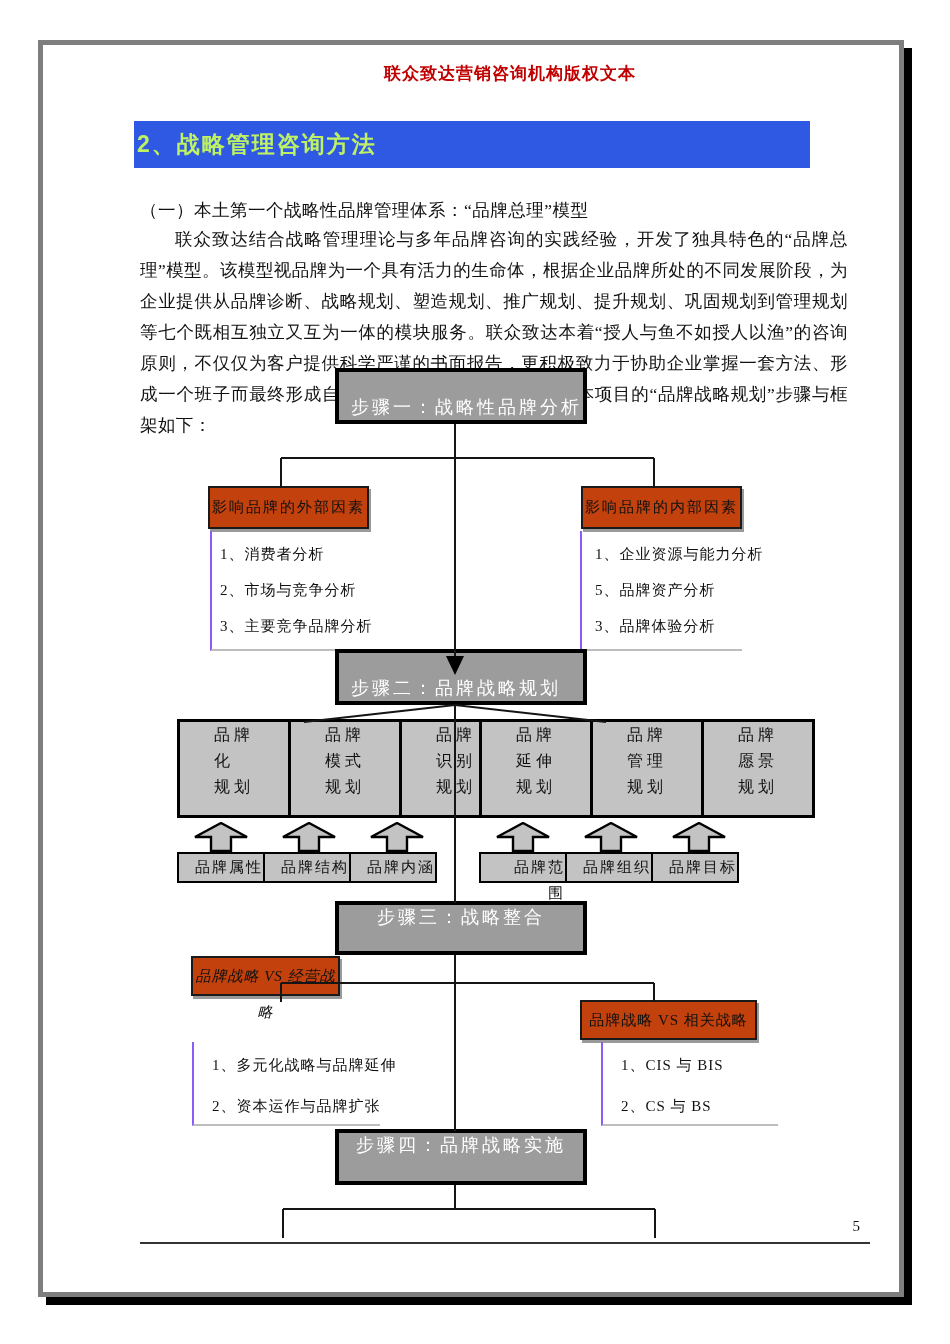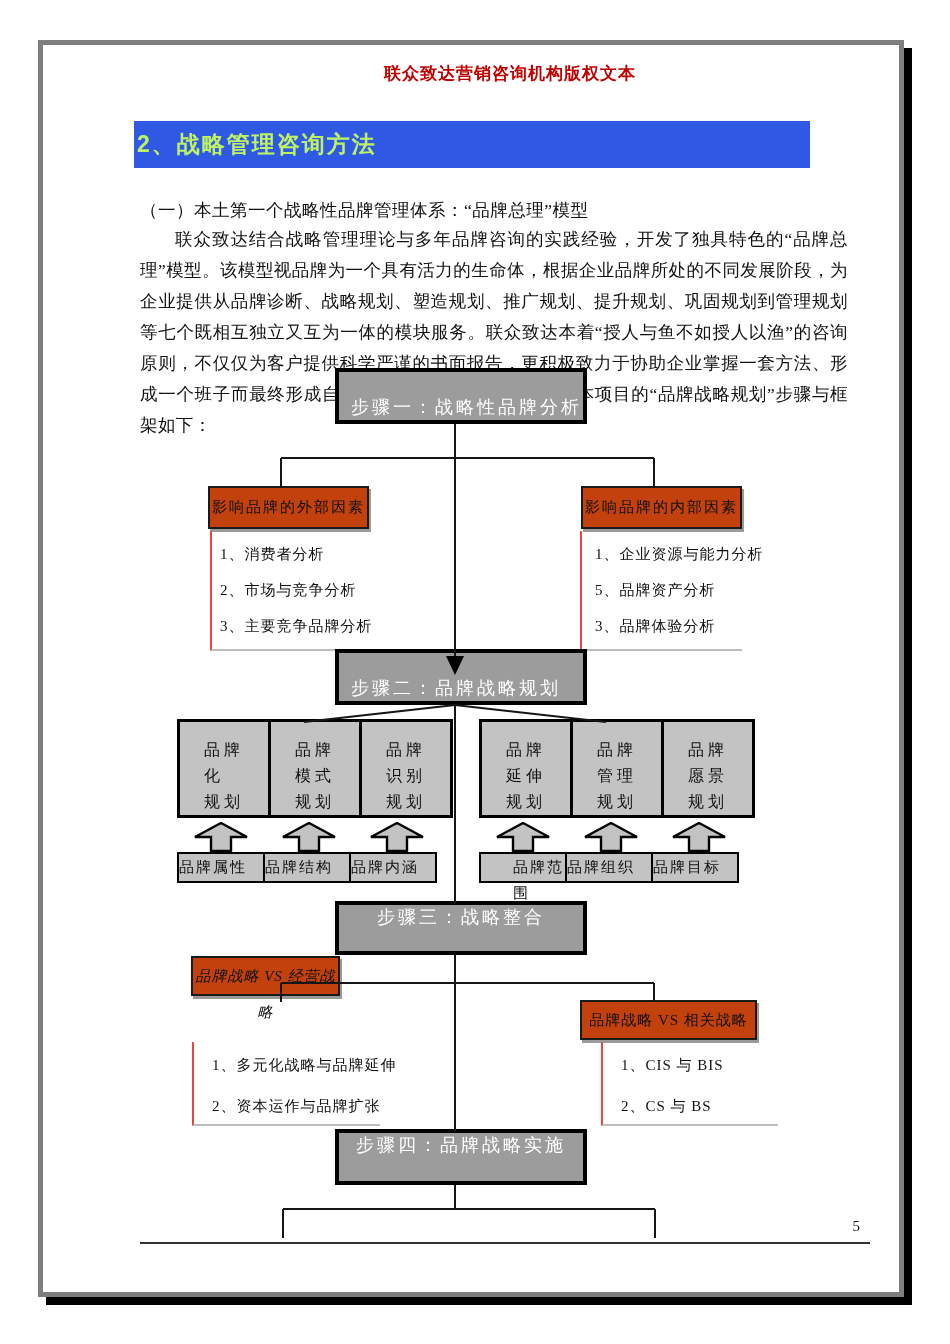--- a/index.html
+++ b/index.html
@@ -15,30 +15,30 @@
                 color:#bef264;font-size:23px;letter-spacing:2px;line-height:46px;padding-left:3px;display:block;}
   .subheading{position:absolute;left:140px;top:198px;width:710px;font-size:17.5px;letter-spacing:0.5px;}
   .bodytext{position:absolute;left:140px;top:224px;width:708px;font-size:17.5px;line-height:31px;
             text-align:justify;text-indent:35px;letter-spacing:0.4px;}
   .step-box{position:absolute;width:252px;background:#9c9c9c;border:4px solid #000;
             box-sizing:border-box;color:#fff;font-size:18px;letter-spacing:3px;}
   .step-left{padding:23px 0 0 12px;font-family:Liberation Serif, serif;}
   .step-center{text-align:center;}
   .title-box{position:absolute;background:#c2410c;border:2px solid #1a1a1a;box-sizing:border-box;
              text-align:center;font-size:15px;letter-spacing:2px;box-shadow:2px 3px 0 #9a9a9a;}
-  .frame-list{position:absolute;border-left:2px solid #ef4444;border-bottom:2px solid #bdbdbd;
+  .frame-list{position:absolute;border-left:2px solid #8b5cf6;border-bottom:2px solid #bdbdbd;
               box-sizing:border-box;font-size:15px;letter-spacing:1px;}
   .frame-list .li{margin-bottom:17px;white-space:nowrap;}
   .plan-group{position:absolute;display:flex;background:#c3c3c3;border:3px solid #000;
               box-sizing:content-box;height:93px;}
-  .plan-cell{width:88px;border-left:3px solid #000;padding-top:19px;display:flex;justify-content:center;align-items:flex-end;}
+  .plan-cell{width:108px;border-left:3px solid #000;padding-top:0;display:flex;justify-content:center;}
   .plan-cell:first-child{border-left:none;}
   .plan-lines{text-align:left;font-size:16px;letter-spacing:4px;line-height:26px;}
   .attr-box{position:absolute;width:88px;height:31px;background:#c3c3c3;border:2px solid #000;
-            box-sizing:border-box;text-align:left;line-height:26px;font-size:15px;letter-spacing:2px;}
+            box-sizing:border-box;text-align:right;line-height:26px;font-size:15px;letter-spacing:2px;}
   .arrow-wrap{position:absolute;width:58px;height:30px;}
   .overlay{position:absolute;left:0;top:0;pointer-events:none;}
   .footer-rule{position:absolute;left:140px;top:1242px;width:730px;height:2px;background:#333;}
   .page-number{position:absolute;left:820px;top:1218px;width:40px;text-align:right;font-size:15px;}
 </style>
 </head>
 <body>
 
 <div id="canvas">
 

